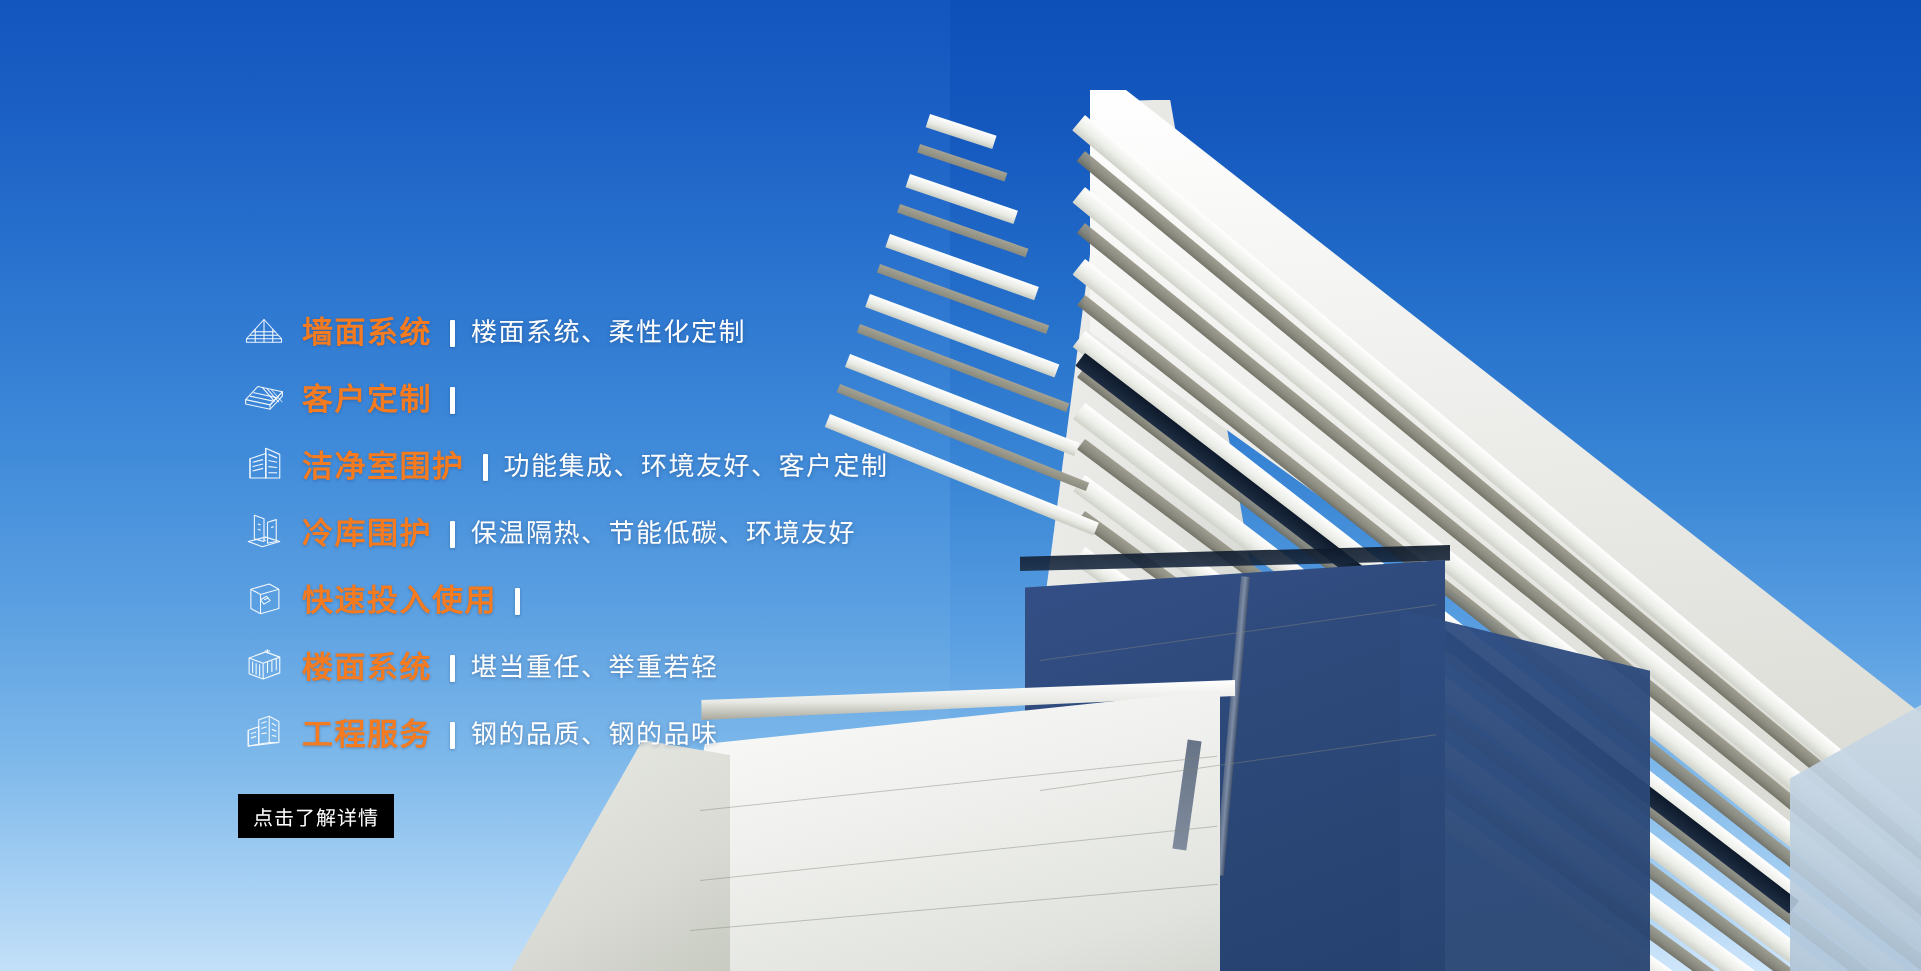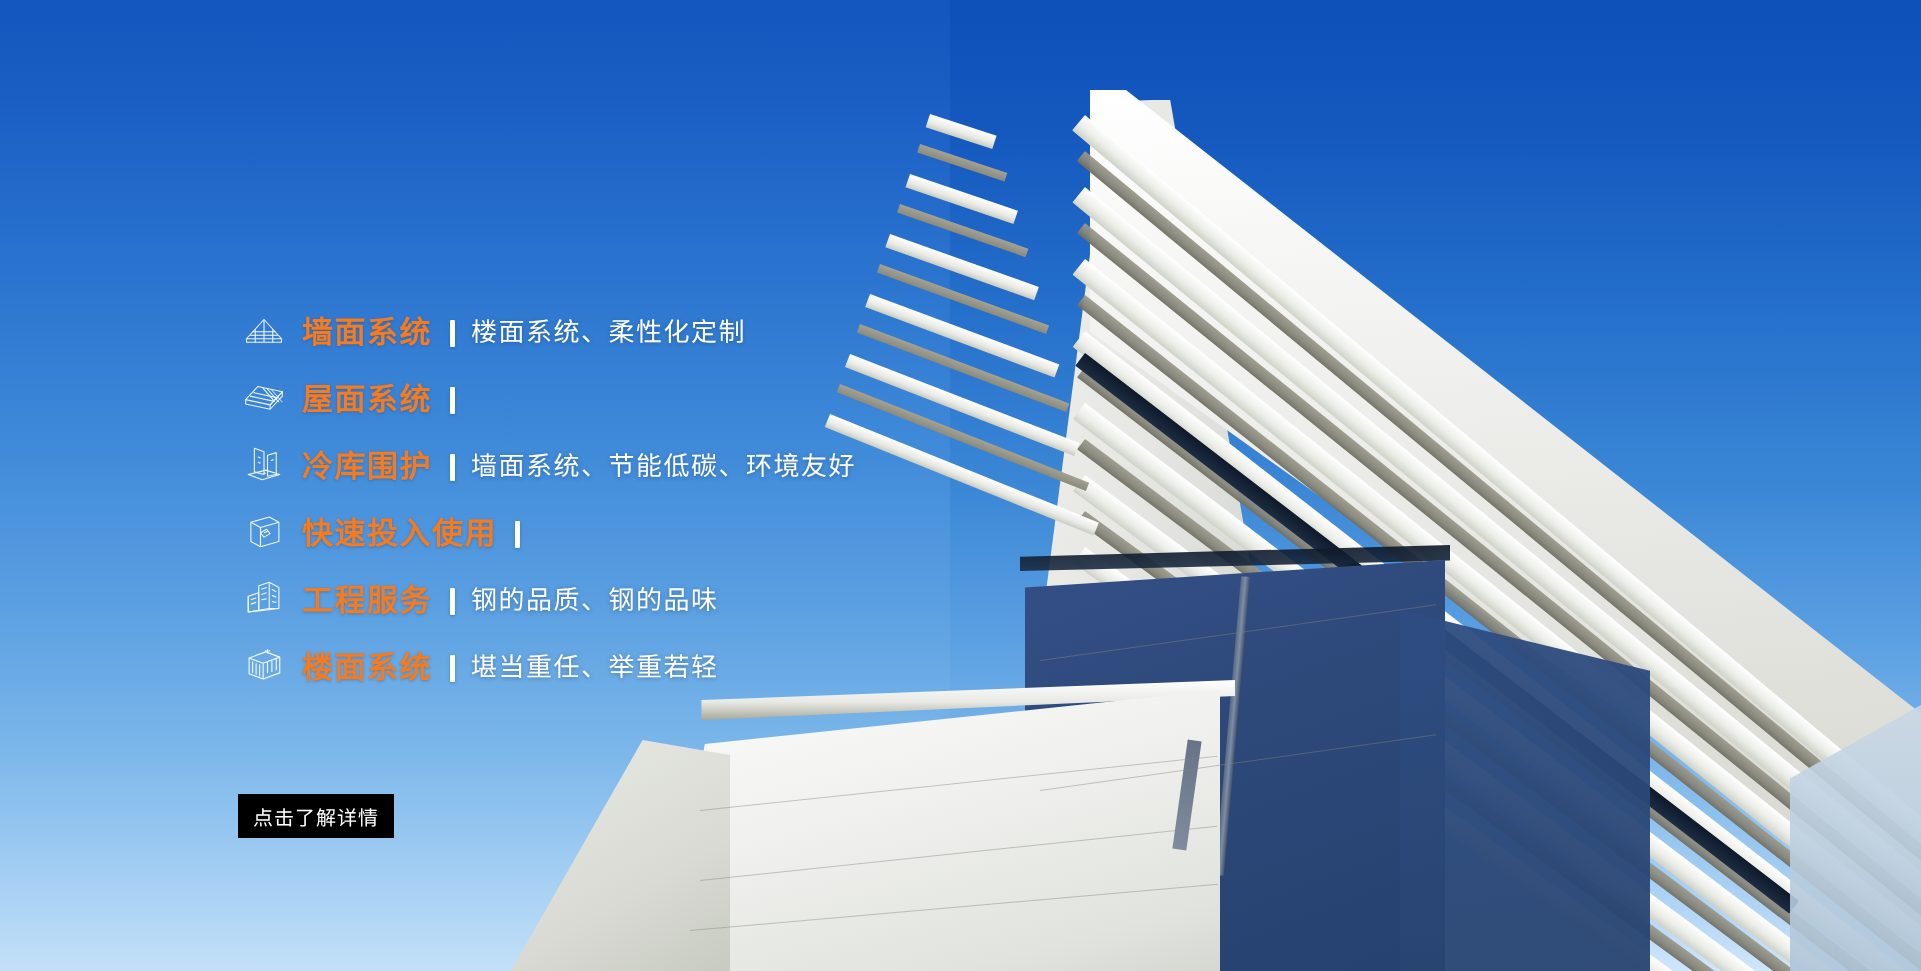--- a/index.html
+++ b/index.html
@@ -392,51 +392,91 @@
               <path d="M17 12 L45 18 L31 33 L3 27 Z"></path>
               <path d="M3 27 L3 32 L31 38 L31 33"></path>
               <path d="M31 33 L45 18 L45 23 L31 38"></path>
               <path d="M22 13 L36 29"></path>
               <path d="M27 14 L41 30"></path>
               <path d="M32 15 L45 30" stroke-opacity=".7"></path>
               <path d="M12 19 L40 25"></path>
               <path d="M8 23 L36 29"></path>
             </svg>
           </span>
-          <span class="feature-title">屋面系统</span>
-          <span class="feature-sep"></span>
+          <span class="feature-title">客户定制</span>
+          <span class="feature-sep"></span>
+        </div>
+        <div class="feature-row">
+          <span class="feature-icon">
+            <svg viewBox="0 0 48 48" fill="none" stroke="#ffffff" stroke-width="1.25" stroke-linejoin="round">
+              <path d="M26 6 L42 13 L42 40 L26 40 Z"></path>
+              <path d="M26 6 L26 40"></path>
+              <path d="M8 18 L26 12 L26 40 L8 40 Z"></path>
+              <path d="M8 18 L8 40"></path>
+              <path d="M11 22 L23 19"></path>
+              <path d="M11 27 L23 24"></path>
+              <path d="M11 32 L23 29"></path>
+              <path d="M29 13 L39 17"></path>
+              <path d="M29 20 L39 22"></path>
+              <path d="M29 27 L39 28"></path>
+              <path d="M29 34 L39 34"></path>
+            </svg>
+          </span>
+          <span class="feature-title">洁净室围护</span>
+          <span class="feature-sep"></span>
+          <span class="feature-desc">功能集成、环境友好、客户定制</span>
         </div>
         <div class="feature-row">
           <span class="feature-icon">
             <svg viewBox="0 0 48 48" fill="none" stroke="#ffffff" stroke-width="1.25" stroke-linejoin="round">
               <path d="M13 6 L24 10 L24 36 L13 33 Z"></path>
               <path d="M28 14 L38 11 L38 36 L28 38 Z"></path>
               <path d="M6 36 L22 42 L42 36 L26 31 Z"></path>
               <path d="M17 16 L20 17"></path>
               <path d="M17 22 L20 23"></path>
               <path d="M32 20 L35 19"></path>
               <path d="M24 34 L26 35"></path>
             </svg>
           </span>
           <span class="feature-title">冷库围护</span>
           <span class="feature-sep"></span>
-          <span class="feature-desc">墙面系统、节能低碳、环境友好</span>
+          <span class="feature-desc">保温隔热、节能低碳、环境友好</span>
         </div>
         <div class="feature-row">
           <span class="feature-icon">
             <svg viewBox="0 0 48 48" fill="none" stroke="#ffffff" stroke-width="1.25" stroke-linejoin="round">
               <path d="M9 14 L30 8 L41 14 L41 36 L20 42 L9 36 Z"></path>
               <path d="M9 14 L20 20 L41 14"></path>
               <path d="M20 20 L20 42"></path>
               <path d="M20 26 L27 22 L31 27 L24 31 Z"></path>
               <path d="M24 26 L29 24"></path>
             </svg>
           </span>
           <span class="feature-title">快速投入使用</span>
           <span class="feature-sep"></span>
+        </div>
+        <div class="feature-row">
+          <span class="feature-icon">
+            <svg viewBox="0 0 48 48" fill="none" stroke="#ffffff" stroke-width="1.25" stroke-linejoin="round">
+              <path d="M7 16 L26 9 L42 15 L42 33 L23 40 L7 34 Z"></path>
+              <path d="M7 16 L23 22 L42 15"></path>
+              <path d="M23 22 L23 40"></path>
+              <path d="M11 20 L11 33"></path>
+              <path d="M15 22 L15 35"></path>
+              <path d="M19 23 L19 37"></path>
+              <path d="M28 20 L28 33"></path>
+              <path d="M33 19 L33 32"></path>
+              <path d="M38 17 L38 30"></path>
+              <path d="M28 6 L28 11"></path>
+              <path d="M25 8 L31 8"></path>
+            </svg>
+          </span>
+          <span class="feature-title">楼面系统</span>
+          <span class="feature-sep"></span>
+          <span class="feature-desc">堪当重任、举重若轻</span>
         </div>
         <div class="feature-row">
           <span class="feature-icon">
             <svg viewBox="0 0 48 48" fill="none" stroke="#ffffff" stroke-width="1.25" stroke-linejoin="round">
               <path d="M18 10 L30 6 L30 36 L18 38 Z"></path>
               <path d="M30 6 L41 12 L41 36 L30 36"></path>
               <path d="M6 22 L18 18 L18 38 L6 40 Z"></path>
               <path d="M6 22 L6 40 L41 36"></path>
               <path d="M9 26 L15 24"></path>
               <path d="M9 31 L15 29"></path>
@@ -445,37 +485,17 @@
               <path d="M21 26 L27 25"></path>
               <path d="M33 14 L38 17"></path>
               <path d="M33 21 L38 23"></path>
               <path d="M33 28 L38 29"></path>
             </svg>
           </span>
           <span class="feature-title">工程服务</span>
           <span class="feature-sep"></span>
           <span class="feature-desc">钢的品质、钢的品味</span>
         </div>
-        <div class="feature-row">
-          <span class="feature-icon">
-            <svg viewBox="0 0 48 48" fill="none" stroke="#ffffff" stroke-width="1.25" stroke-linejoin="round">
-              <path d="M7 16 L26 9 L42 15 L42 33 L23 40 L7 34 Z"></path>
-              <path d="M7 16 L23 22 L42 15"></path>
-              <path d="M23 22 L23 40"></path>
-              <path d="M11 20 L11 33"></path>
-              <path d="M15 22 L15 35"></path>
-              <path d="M19 23 L19 37"></path>
-              <path d="M28 20 L28 33"></path>
-              <path d="M33 19 L33 32"></path>
-              <path d="M38 17 L38 30"></path>
-              <path d="M28 6 L28 11"></path>
-              <path d="M25 8 L31 8"></path>
-            </svg>
-          </span>
-          <span class="feature-title">楼面系统</span>
-          <span class="feature-sep"></span>
-          <span class="feature-desc">堪当重任、举重若轻</span>
-        </div>
       </div>
 
     <button class="cta-button">点击了解详情</button>
   </div>
 </div>
 
 </body></html>

